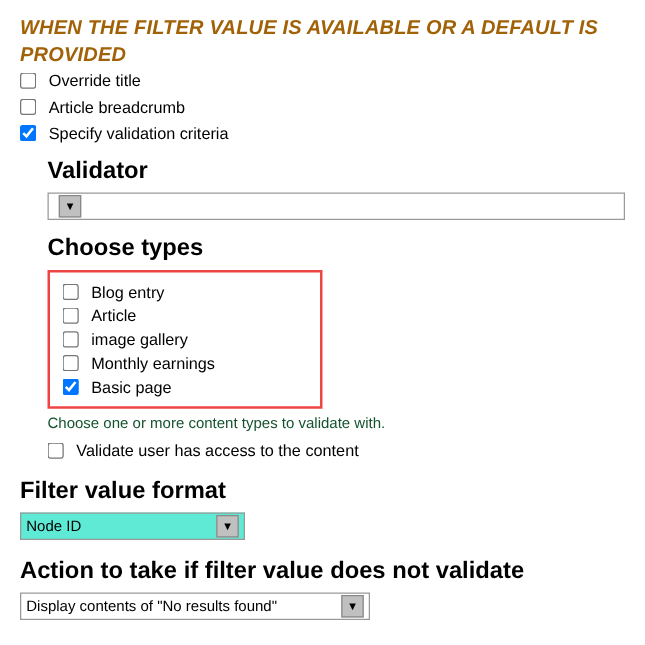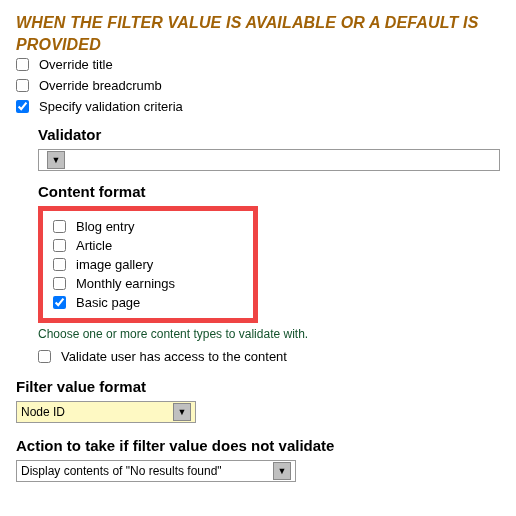--- a/index.html
+++ b/index.html
@@ -47,21 +47,21 @@
       flex-shrink: 0;
     }
 
     .checkbox-row label {
       font-size: 13px;
       cursor: pointer;
     }
 
     .section-label {
       font-weight: bold;
-      font-size: 15px;
+      font-size: 19px;
       margin-top: 12px;
       margin-bottom: 6px;
     }
 
     .validator-select {
       display: flex;
       align-items: center;
       border: 1px solid #999;
       background: #fff;
       padding: 2px 4px;
@@ -88,21 +88,21 @@
       flex-shrink: 0;
     }
 
     .select-arrow::after {
       content: '▼';
       font-size: 9px;
       color: #000;
     }
 
     .content-types-box {
-      border: 5px solid #ef4444;
+      border: 2px solid #ef4444;
       padding: 8px 10px;
       width: 220px;
       margin-bottom: 4px;
     }
 
     .content-types-box .checkbox-row {
       margin-bottom: 4px;
     }
 
     .content-types-box .checkbox-row:last-child {
@@ -116,21 +116,21 @@
     }
 
     .filter-value-section {
       margin-top: 14px;
     }
 
     .dropdown-container {
       display: flex;
       align-items: center;
       border: 1px solid #999;
-      background: #fef9c3;
+      background: #5eead4;
       padding: 2px 4px;
       width: 180px;
       height: 22px;
       font-size: 12px;
       margin-top: 2px;
     }
 
     .dropdown-container span {
       flex: 1;
     }
@@ -198,35 +198,35 @@
   <span>WHEN THE FILTER VALUE </span><em>IS</em><span> AVAILABLE OR A DEFAULT IS PROVIDED</span>
 </div>
 
 <div class="checkbox-row">
   <input type="checkbox" id="override-title" style="">
   <label for="override-title">Override title</label>
 </div>
 
 <div class="checkbox-row">
   <input type="checkbox" id="override-breadcrumb" style="">
-  <label for="override-breadcrumb">Override breadcrumb</label>
+  <label for="override-breadcrumb">Article breadcrumb</label>
 </div>
 
 <div class="checkbox-row">
   <input type="checkbox" id="specify-validation" checked="" style="">
   <label for="specify-validation">Specify validation criteria</label>
 </div>
 
 <div style="margin-left: 22px;">
   <div class="section-label">Validator</div>
   <div class="validator-select">
     <div class="select-arrow"></div>
   </div>
 
-  <div class="section-label">Content format</div>
+  <div class="section-label">Choose types</div>
   <div class="content-types-box">
     <div class="checkbox-row">
       <input type="checkbox" id="blog-entry" style="">
       <label for="blog-entry">Blog entry</label>
     </div>
     <div class="checkbox-row">
       <input type="checkbox" id="article" style="">
       <label for="article">Article</label>
     </div>
     <div class="checkbox-row">

